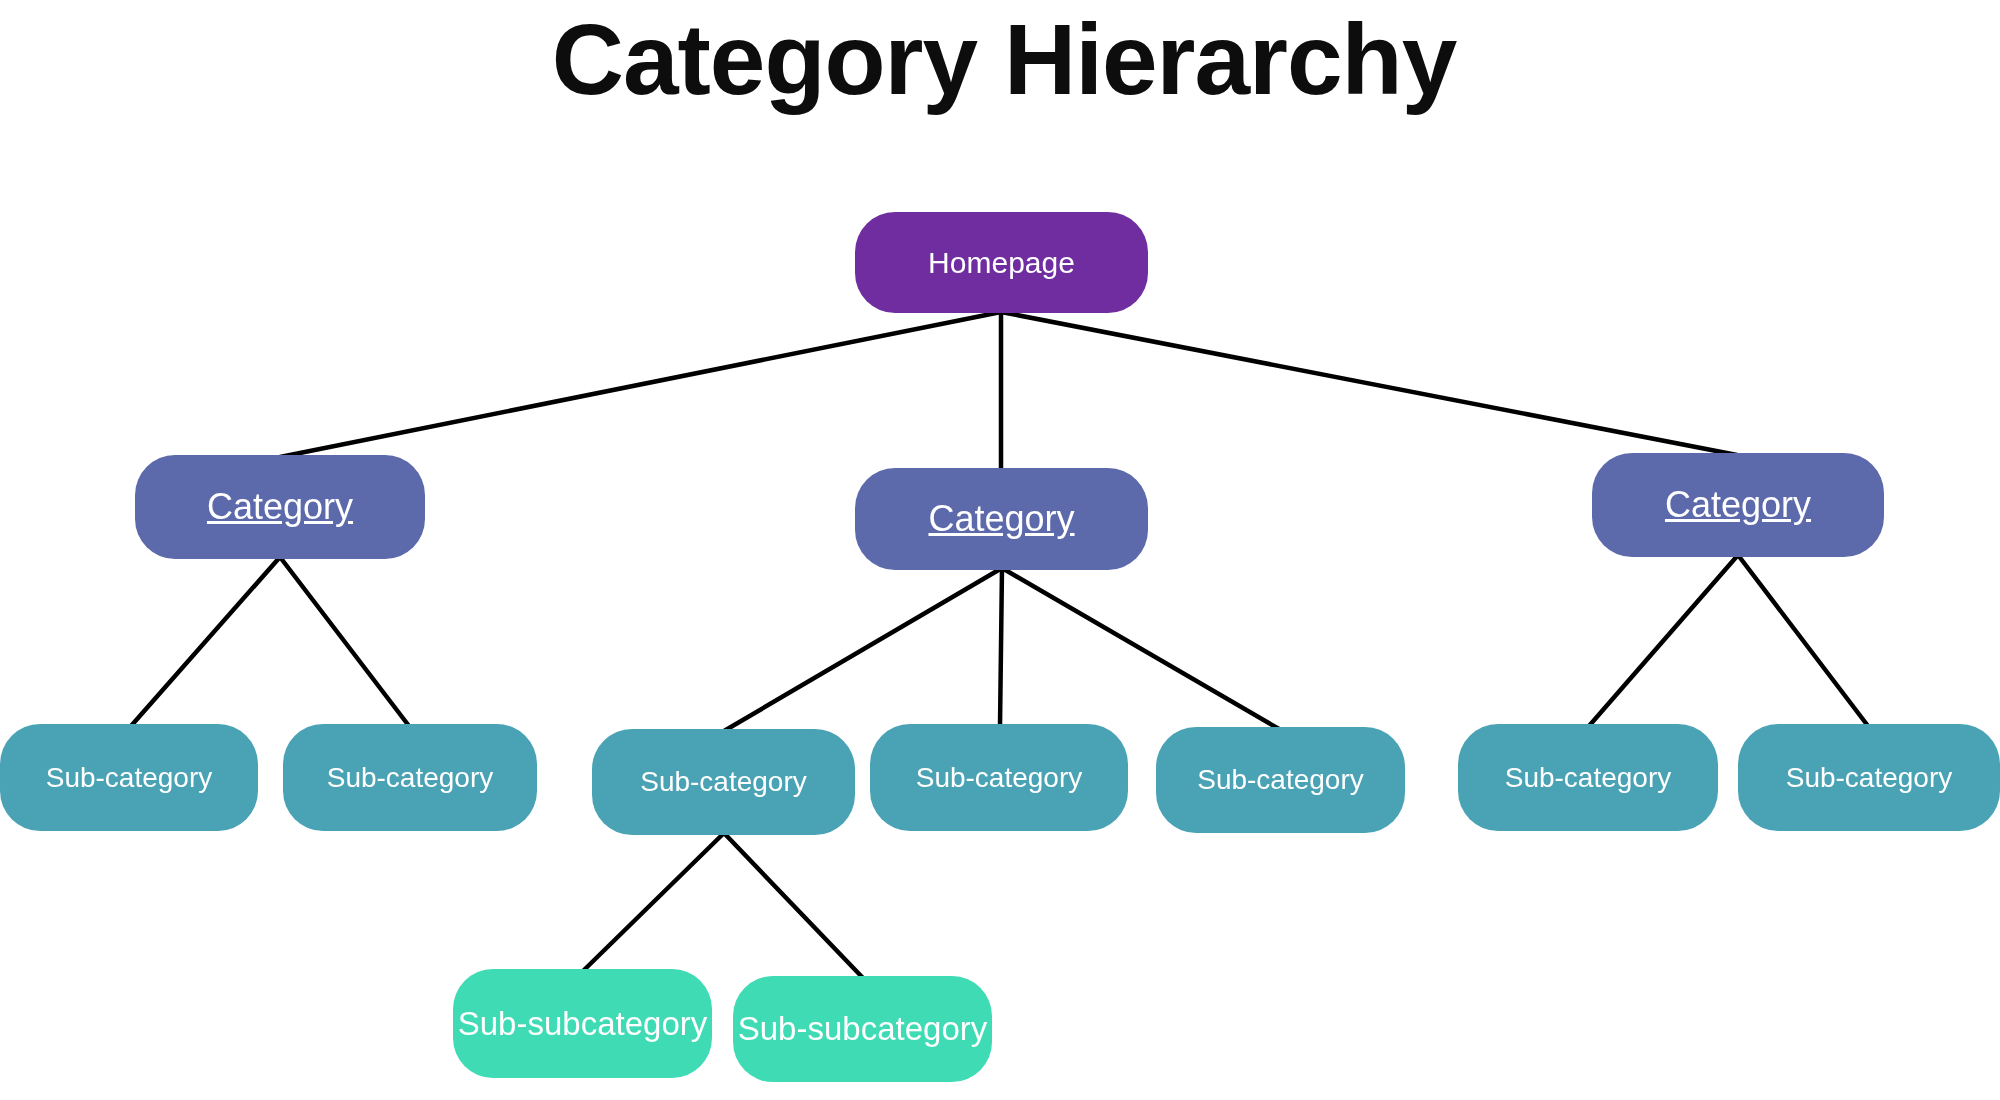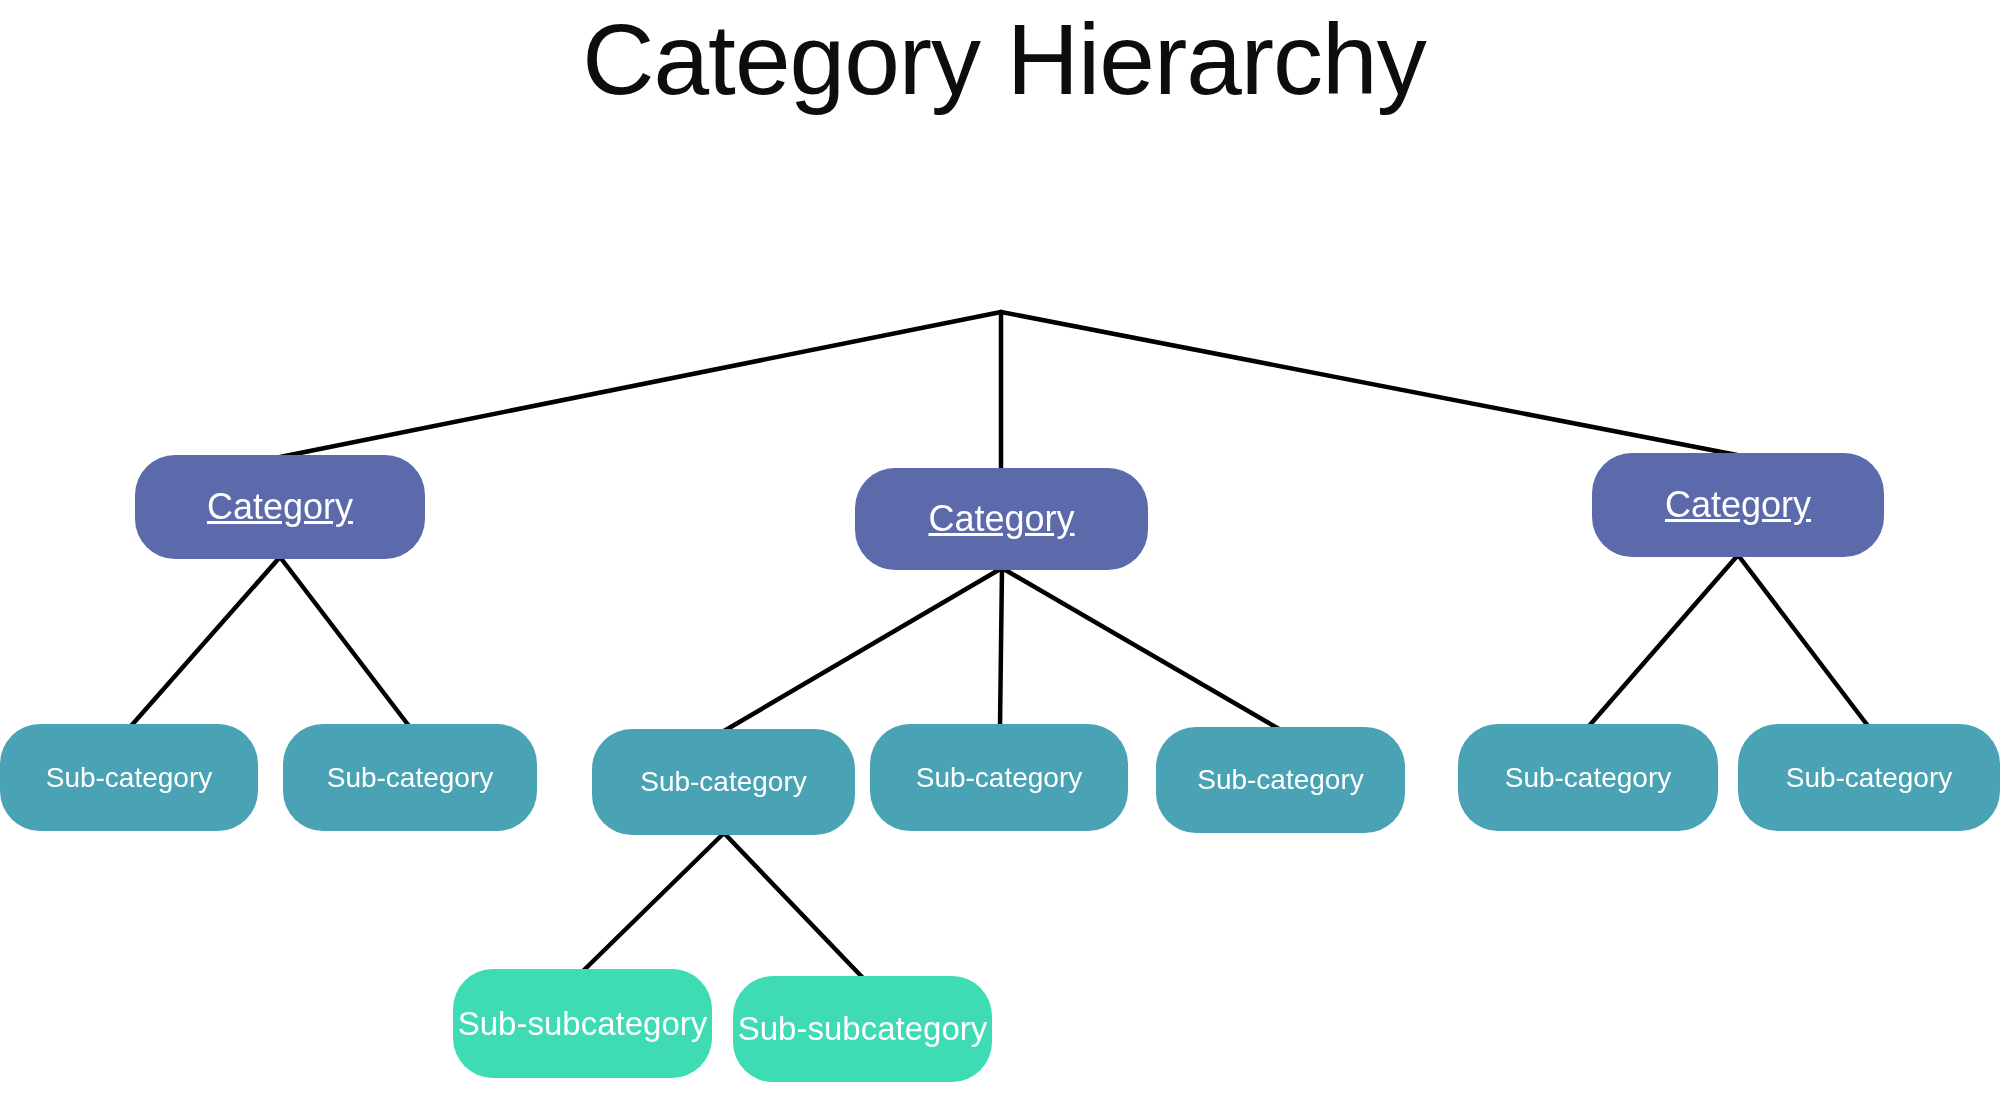--- a/index.html
+++ b/index.html
@@ -16,21 +16,21 @@
     font-family: "Liberation Sans", "DejaVu Sans", sans-serif;
   }
   .title {
     position: absolute;
     left: 8px;
     right: 0;
     top: 2px;
     margin: 0;
     text-align: center;
     font-size: 100px;
-    font-weight: 400;
+    font-weight: 700;
     letter-spacing: -1px;
     color: var(--title-text, #0D0D0D);
   }
   .edges {
     position: absolute;
     left: 0;
     top: 0;
     width: 2000px;
     height: 1100px;
   }
@@ -82,20 +82,21 @@
     <line class="edge" x1="280" y1="557" x2="409" y2="726"></line>
     <line class="edge" x1="1002" y1="568" x2="724" y2="731"></line>
     <line class="edge" x1="1002" y1="568" x2="1000" y2="726"></line>
     <line class="edge" x1="1002" y1="568" x2="1279" y2="729"></line>
     <line class="edge" x1="1738" y1="555" x2="1589" y2="726"></line>
     <line class="edge" x1="1738" y1="555" x2="1868" y2="726"></line>
     <line class="edge" x1="724" y1="833" x2="583" y2="971"></line>
     <line class="edge" x1="724" y1="833" x2="863" y2="978"></line>
   </svg>
 
+  <div class="node homepage" id="n-homepage">Homepage</div>
 
   <div class="node cat" id="n-cat1">Category</div>
   <div class="node cat" id="n-cat2">Category</div>
   <div class="node cat" id="n-cat3">Category</div>
 
   <div class="node sub" id="n-sub1">Sub-category</div>
   <div class="node sub" id="n-sub2">Sub-category</div>
   <div class="node sub" id="n-sub3">Sub-category</div>
   <div class="node sub" id="n-sub4">Sub-category</div>
   <div class="node sub" id="n-sub5">Sub-category</div>

